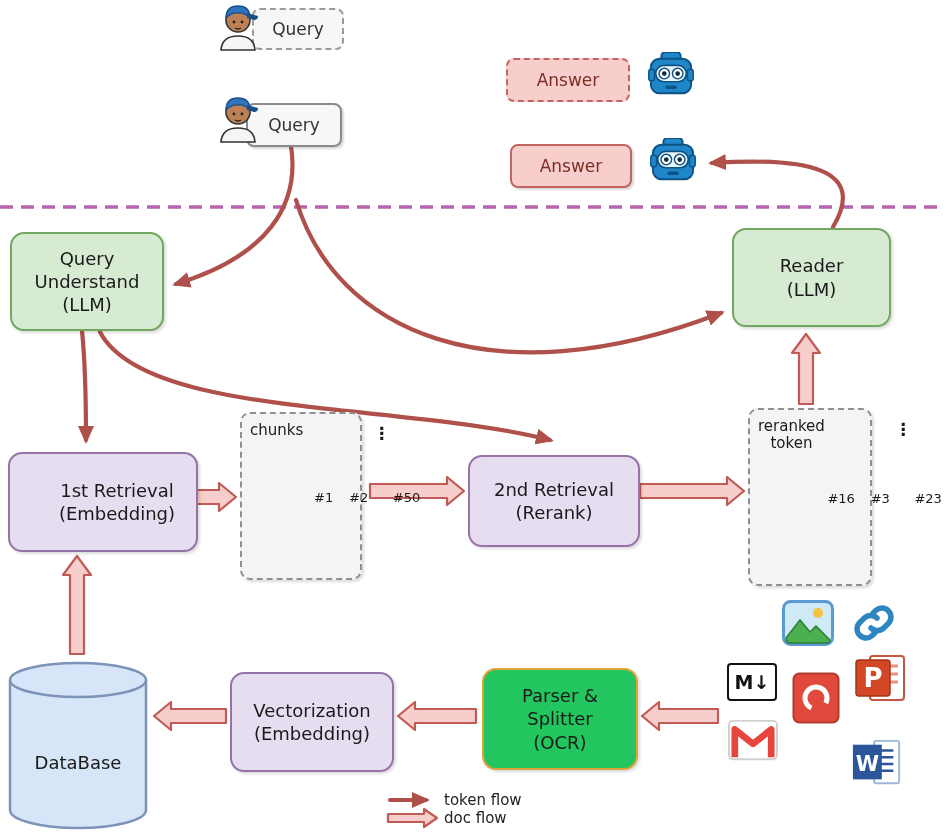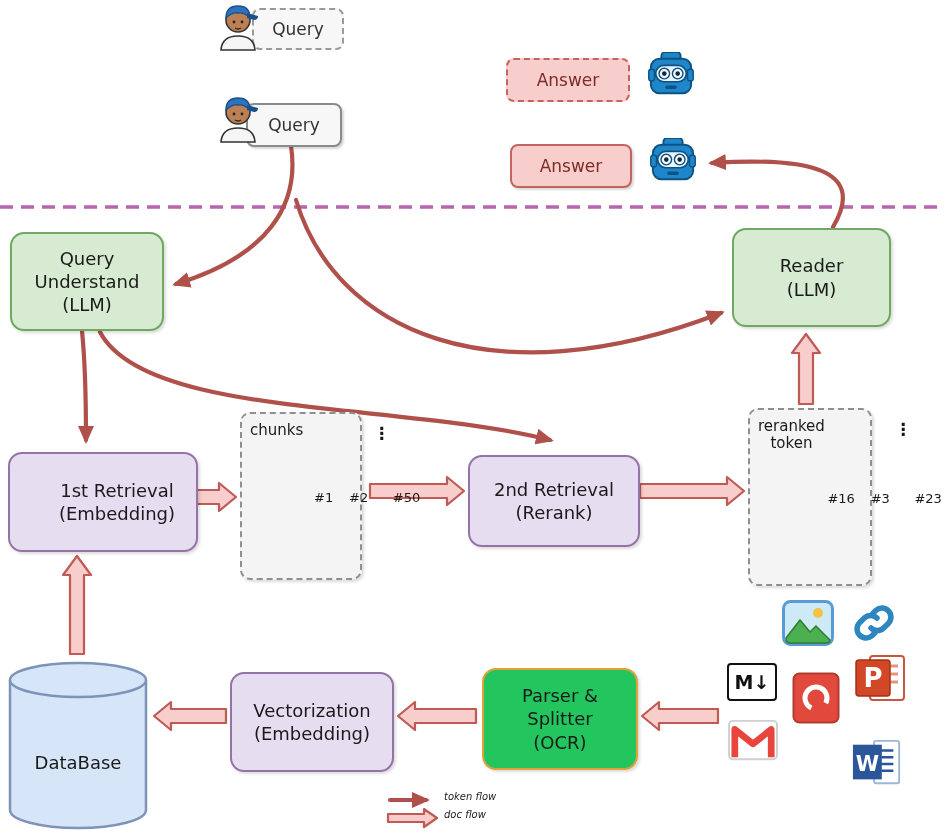--- a/index.html
+++ b/index.html
@@ -42,21 +42,21 @@
   .cbar.dark{background:repeating-linear-gradient(180deg,#533468 0 2.2px,#8a5fa8 2.2px 7px);}
   .cbar.light{background:repeating-linear-gradient(180deg,#9a7cb4 0 2px,#d9c6e8 2px 7px);}
   .cdots{text-align:center;font-size:17px;font-weight:bold;margin:1px 0;}
   .dbwrap{position:absolute;z-index:2;text-decoration:underline;}
   .dblabel{position:absolute;left:0;right:0;text-align:center;font-size:18px;}
   .icon{position:absolute;z-index:3;display:flex;align-items:center;justify-content:center;}
   .mdicon{
     position:absolute;z-index:3;background:#fff;border:2.5px solid #111;border-radius:4px;
     display:flex;align-items:center;justify-content:center;font-weight:bold;font-size:19px;color:#111;
   }
-  .legend-label{position:absolute;z-index:2;font-size:10px;color:#222;font-style:italic;}
+  .legend-label{position:absolute;z-index:2;font-size:15px;color:#222;}
 </style>
 </head>
 <body>
 
 <div id="canvas">
 
   <svg class="overlay" width="945" height="837" viewBox="0 0 945 837">
     <defs>
       <marker id="ah" markerUnits="userSpaceOnUse" markerWidth="18" markerHeight="16" refX="14" refY="8" orient="auto">
         <path d="M0 0 L18 8 L0 16 Z" fill="#b0504a"></path>

